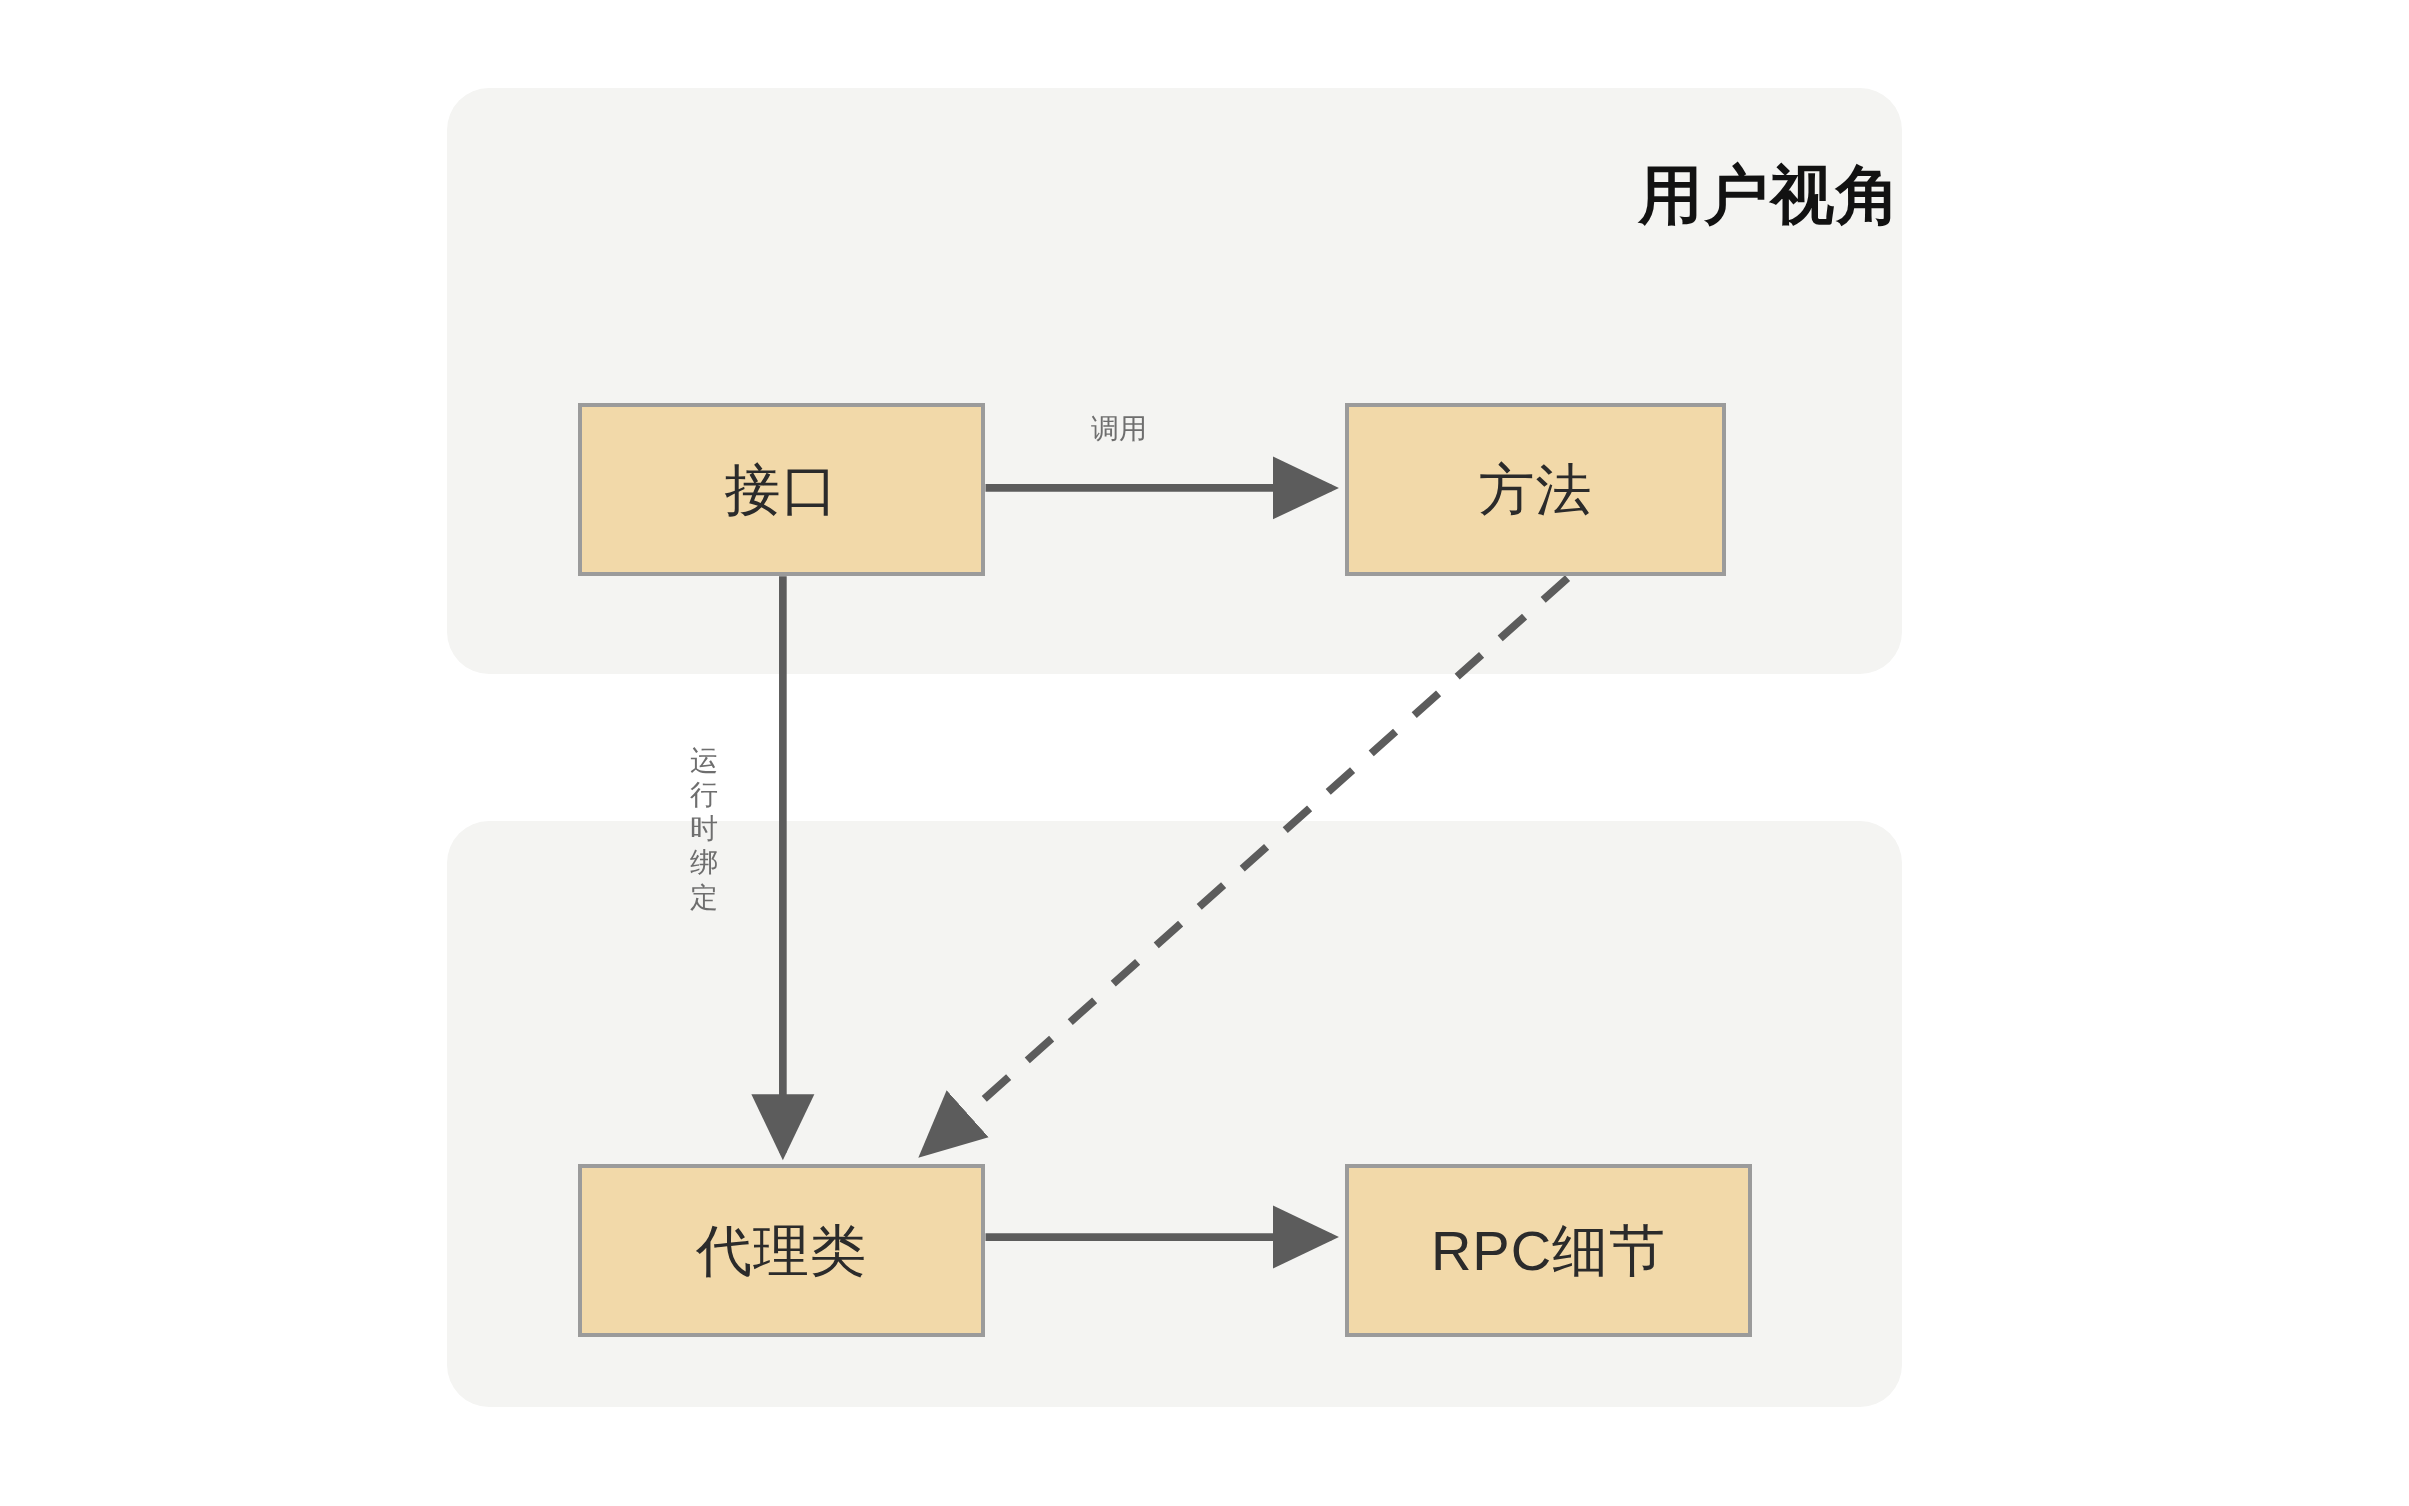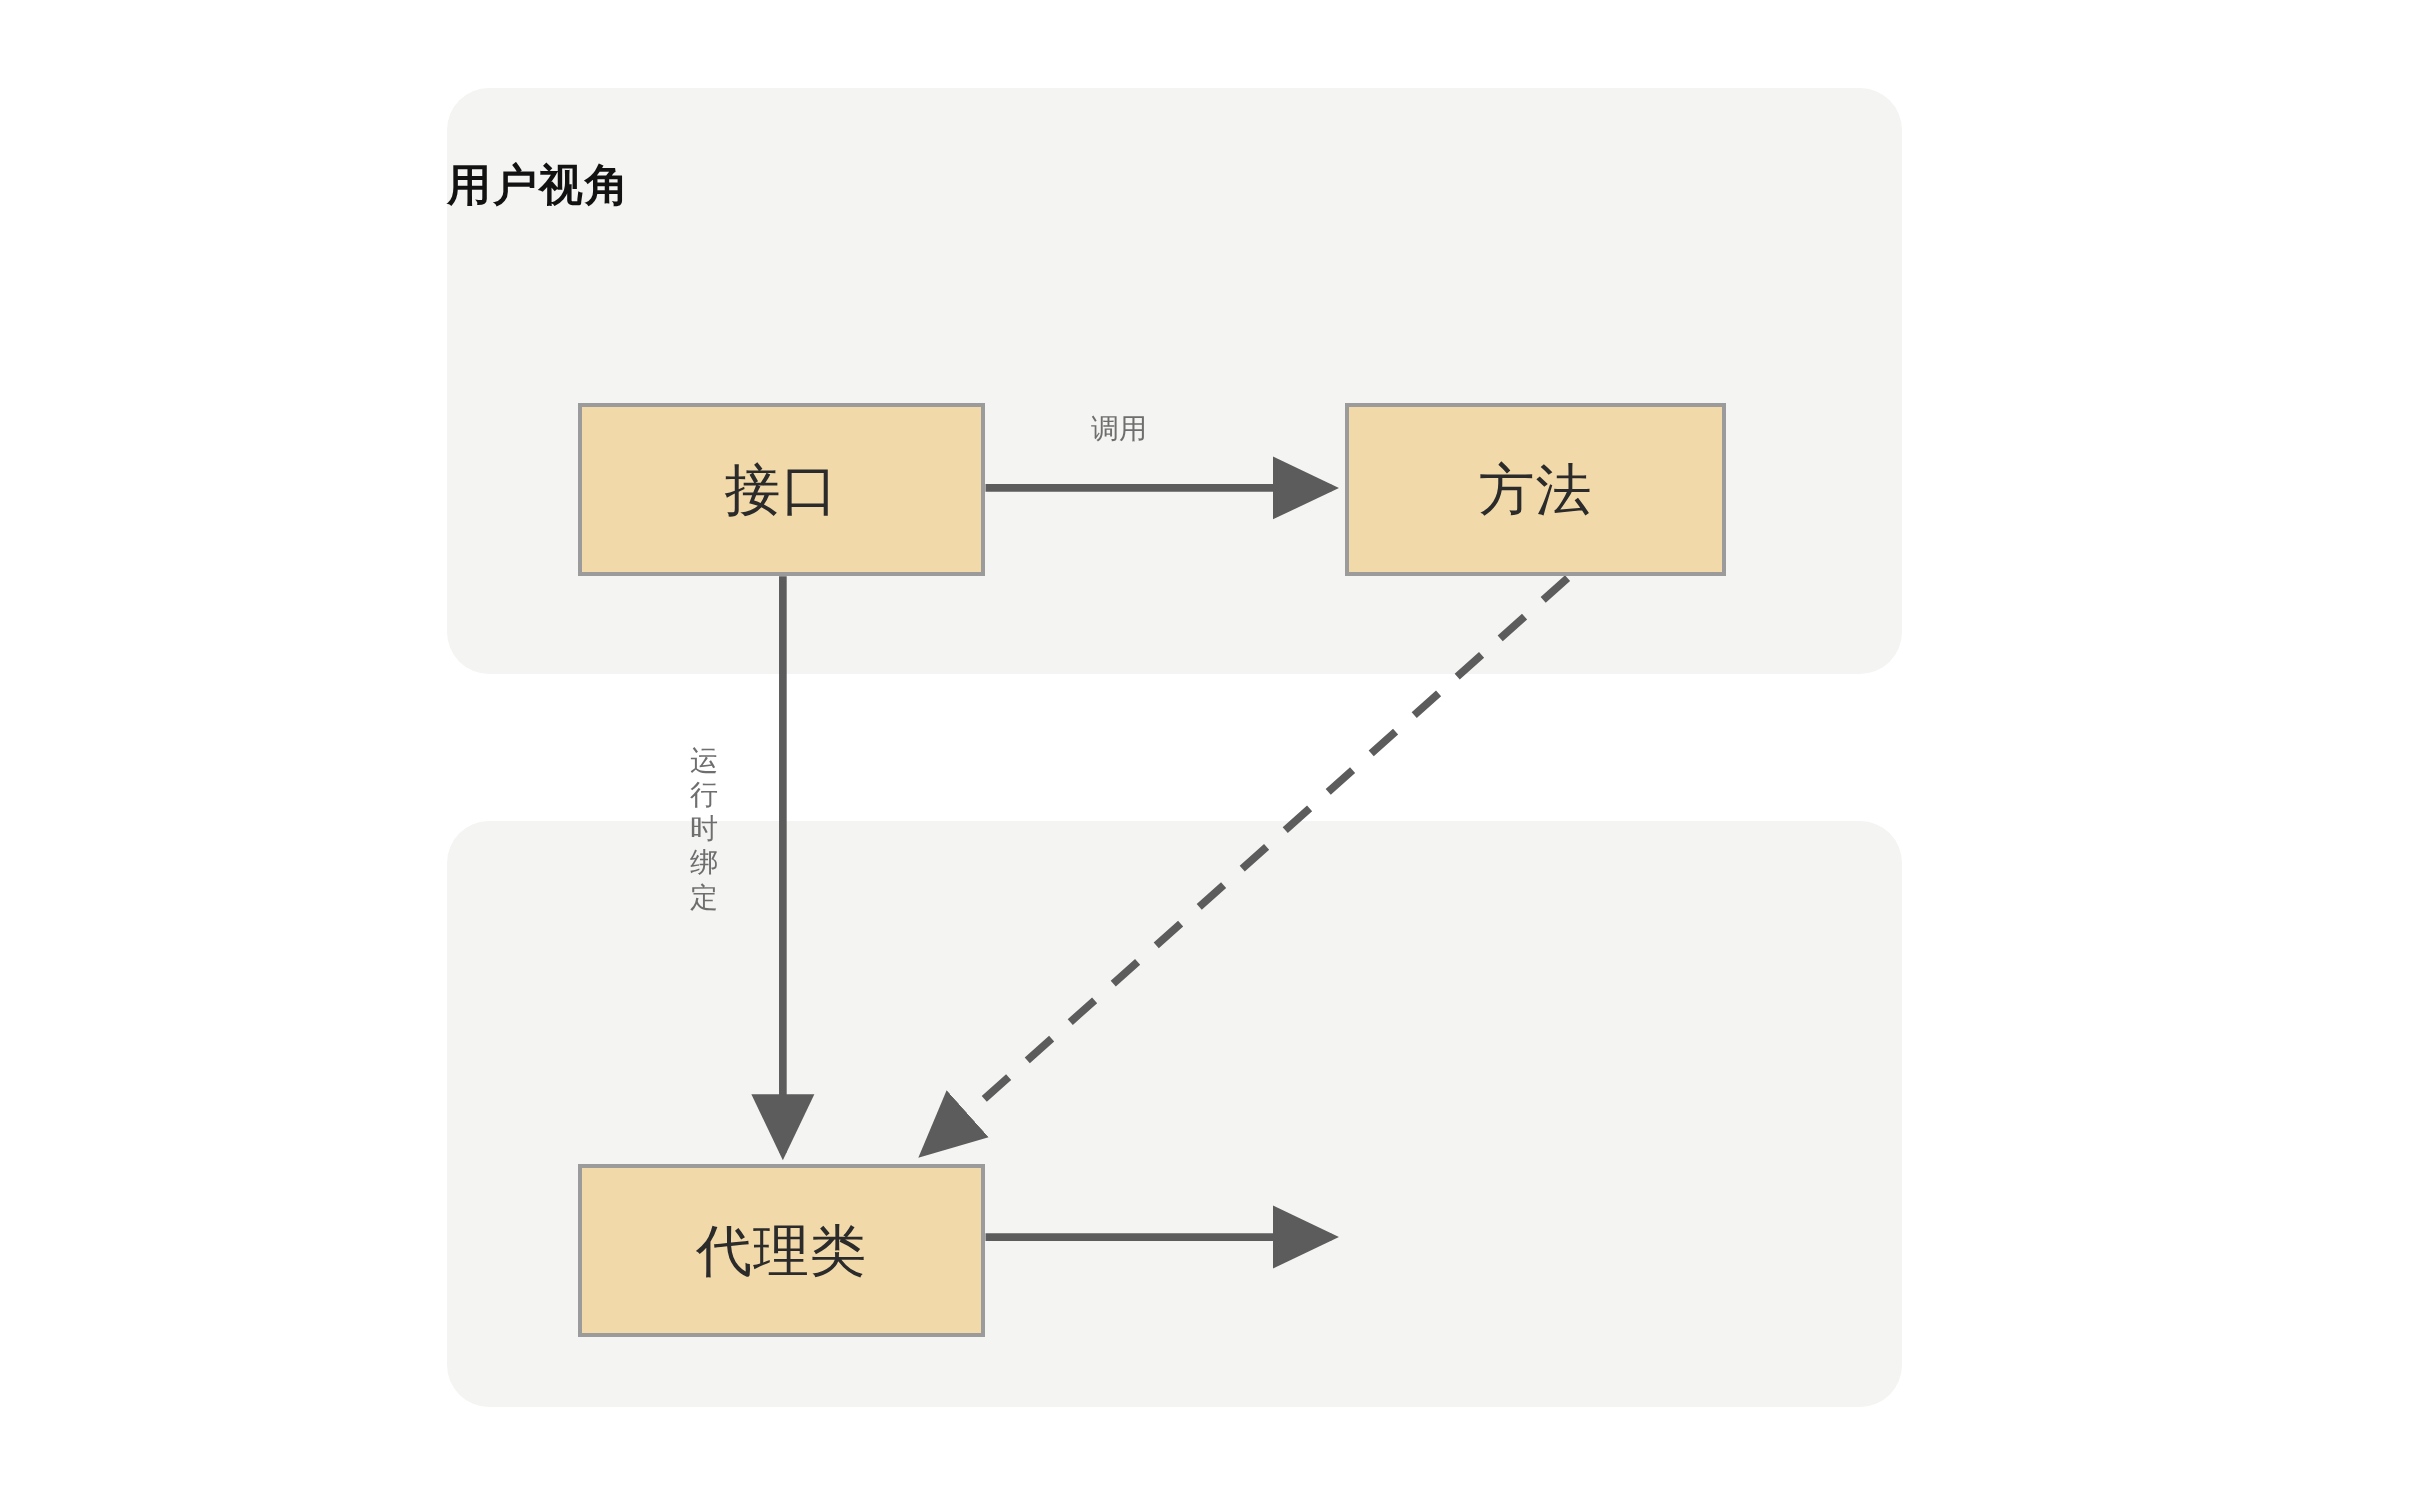--- a/index.html
+++ b/index.html
@@ -35,22 +35,22 @@
     top: 821px;
     width: 1455px;
     height: 586px;
   }
 
   .panel-title {
     position: absolute;
     left: 0;
     right: 0;
     top: 75px;
-    text-align: left;
-    font-size: 44px;
+    text-align: right;
+    font-size: 64px;
     font-weight: bold;
     color: #121212;
     letter-spacing: 1.9px;
     line-height: 1;
   }
 
   
   .node {
     position: absolute;
     box-sizing: border-box;
@@ -135,19 +135,20 @@
       <line x1="1026" y1="1288" x2="1386" y2="1288" stroke="#5c5c5c" stroke-width="8" marker-end="url(#arrowhead)"></line>
     </g>
   </svg>
 
   <div class="node" id="node-interface">接口</div>
 
   <div class="node" id="node-method">方法</div>
 
   <div class="node" id="node-proxy">代理类</div>
 
+  <div class="node" id="node-rpc">RPC细节</div>
 
   <div class="edge-label" id="label-call">调用</div>
 
   <div class="edge-label" id="label-bind">运行时绑定</div>
 
 </div>
 
 
 </body></html>

